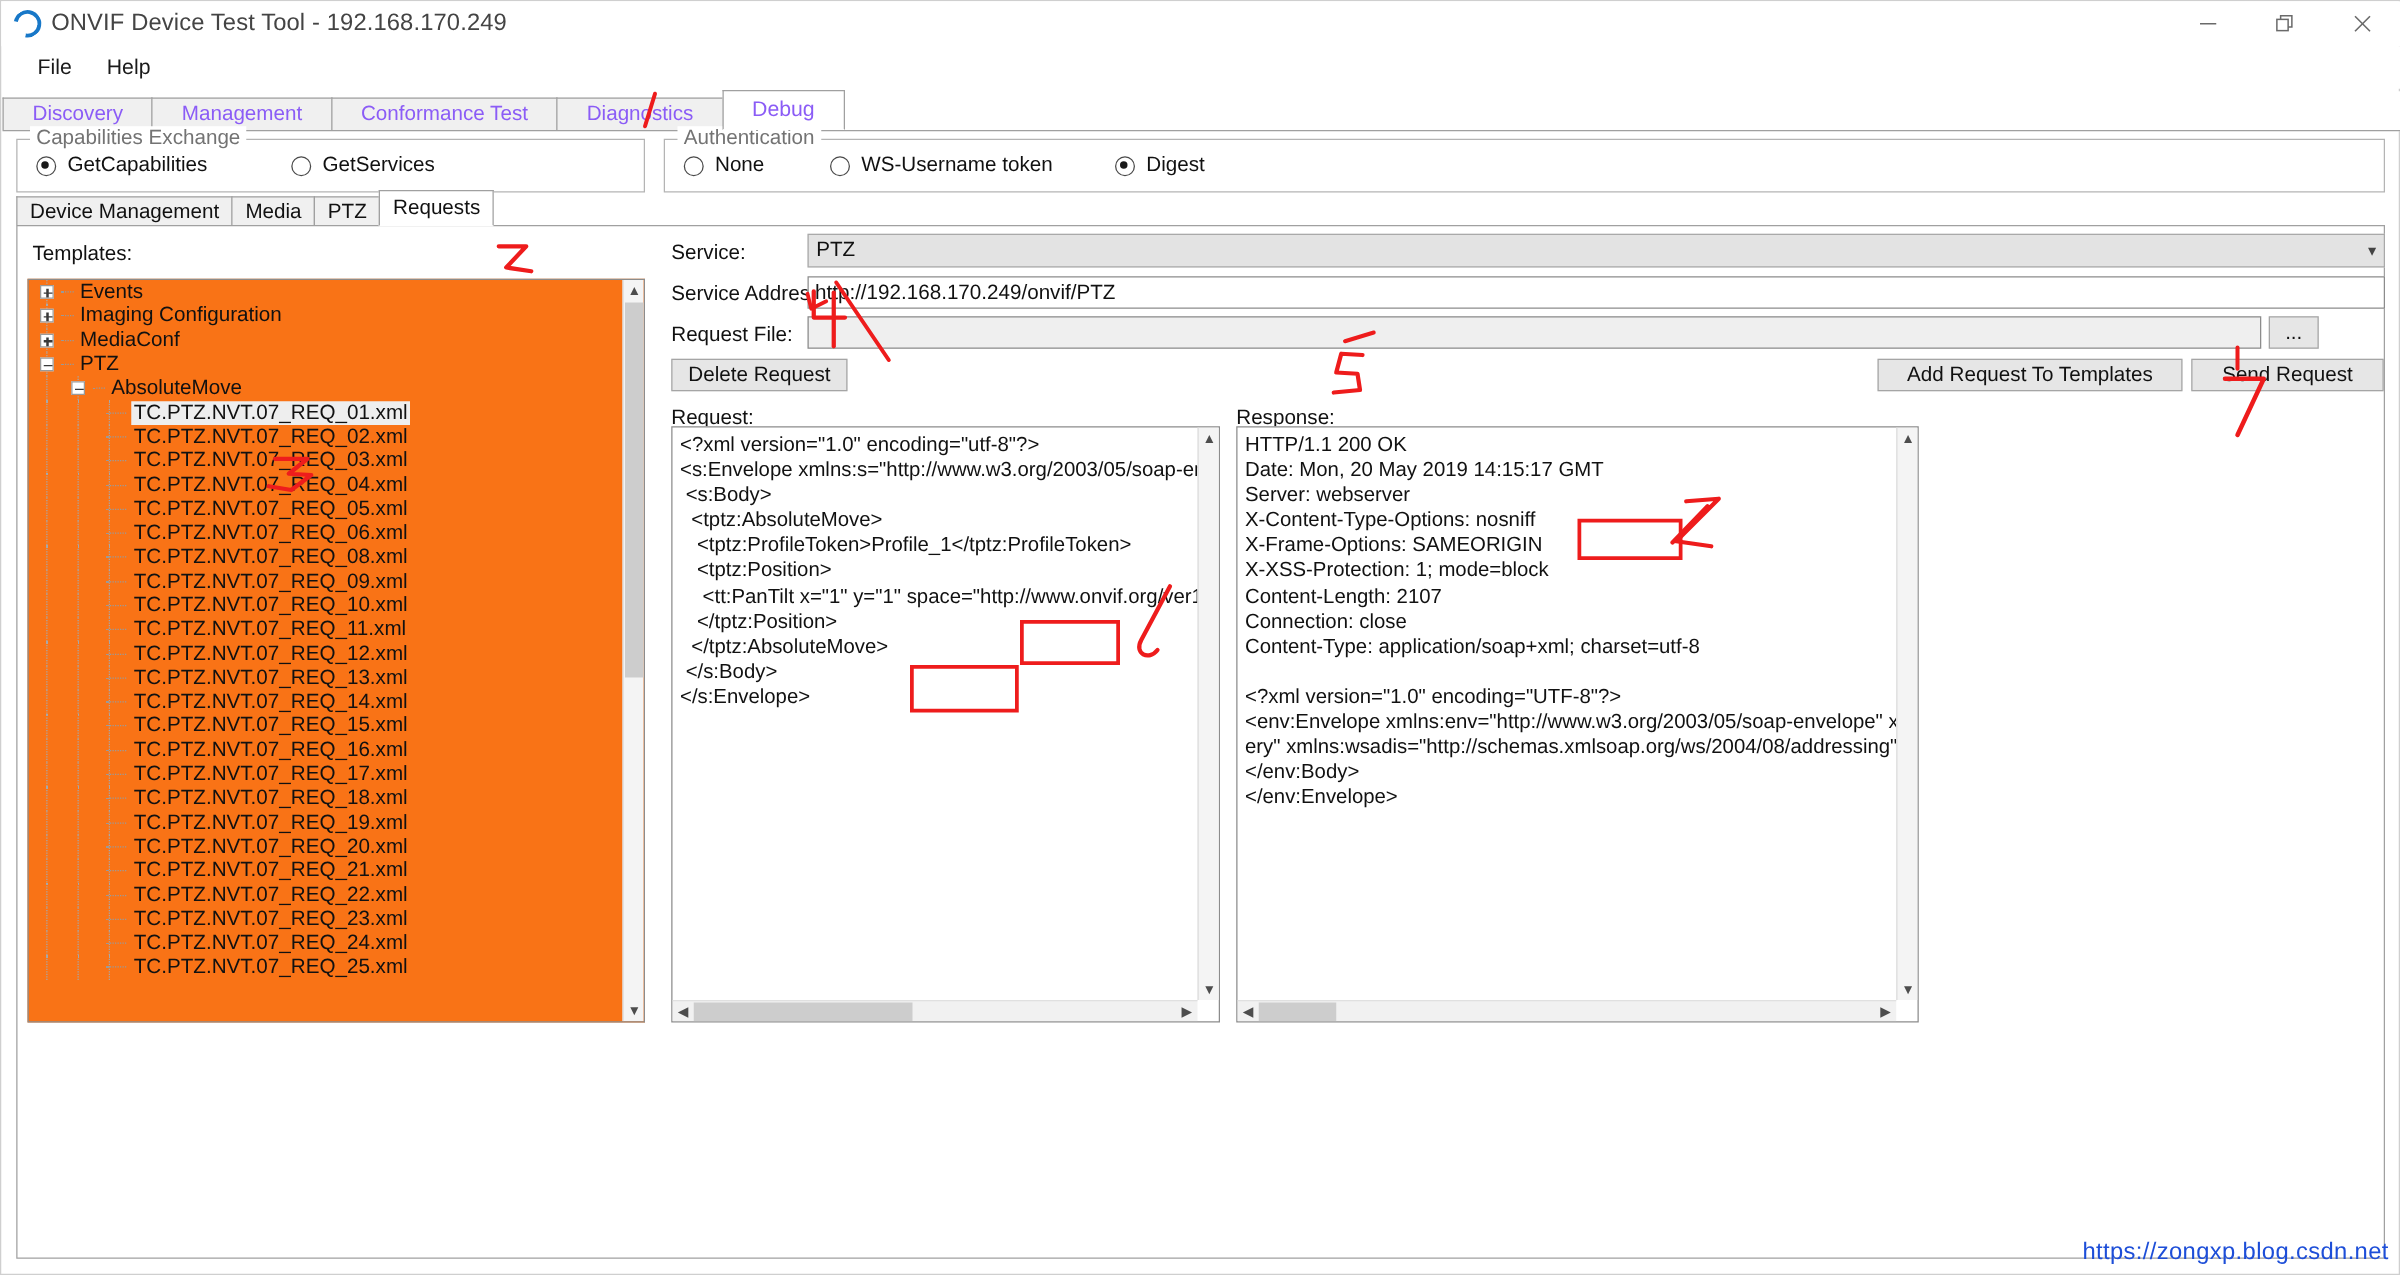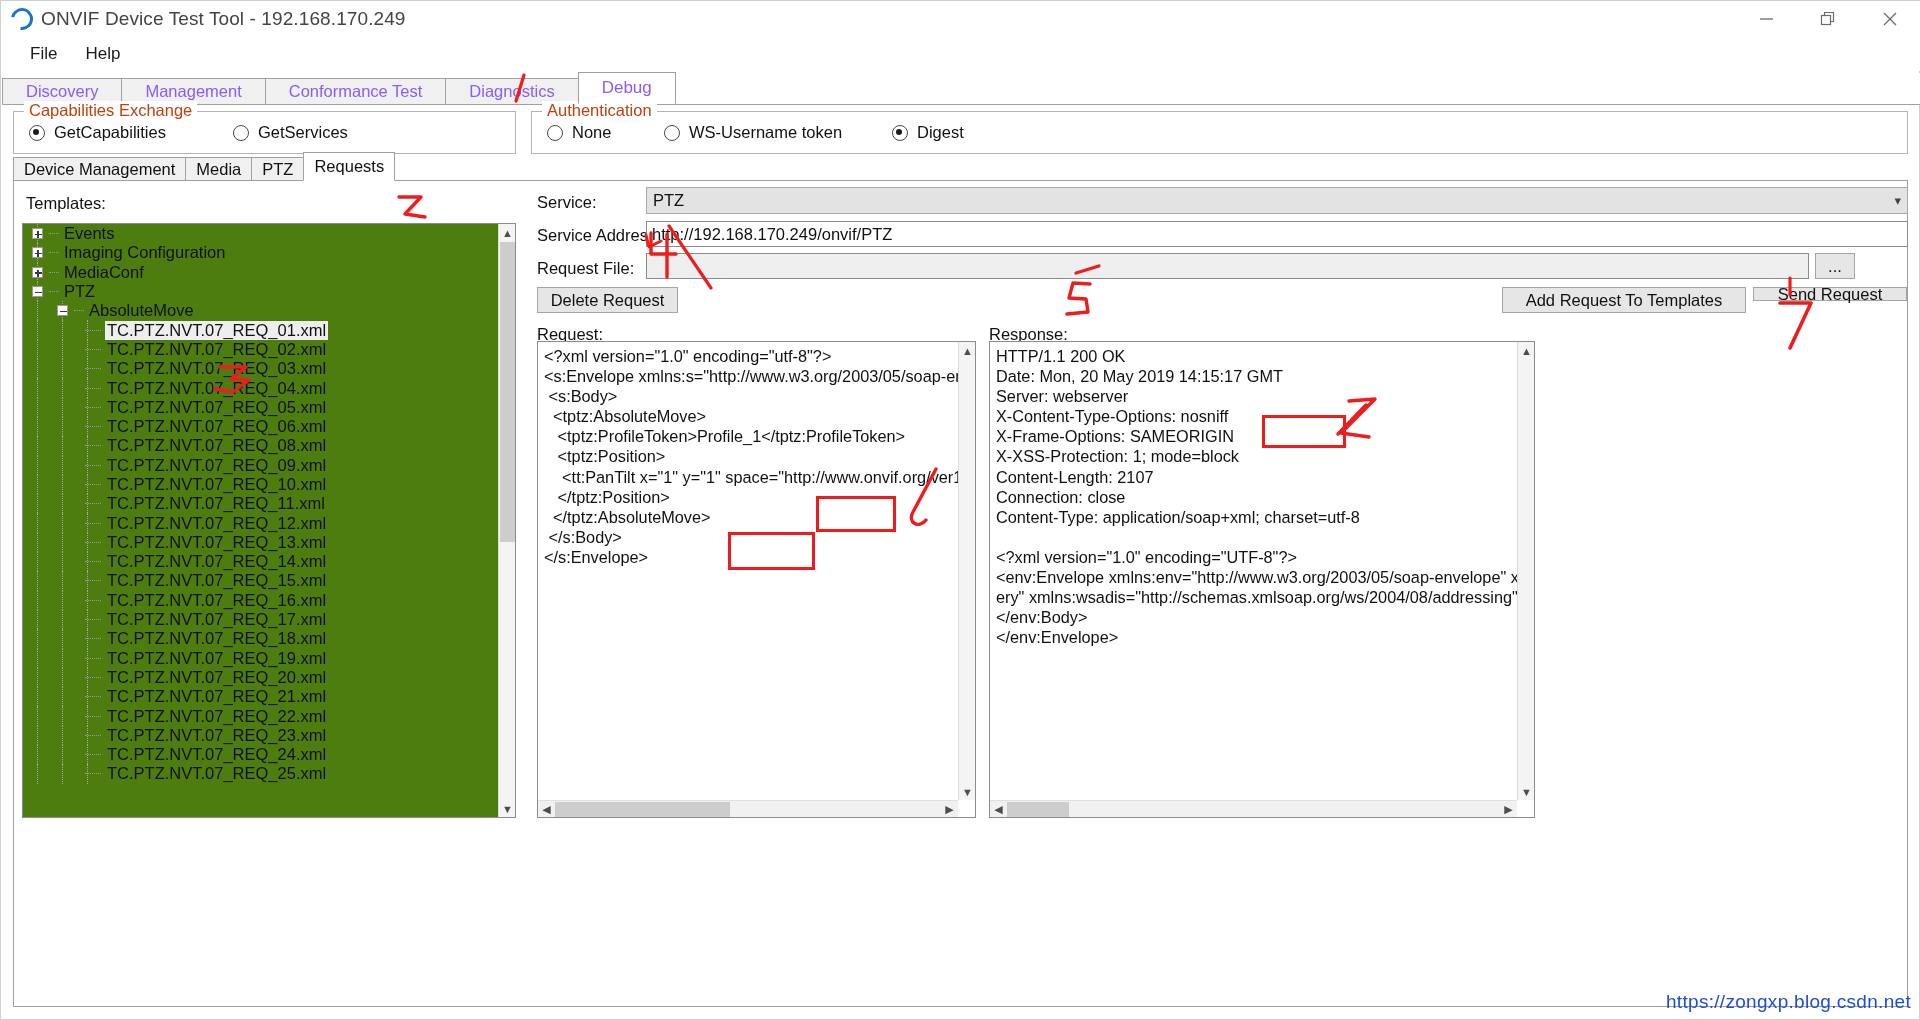--- a/index.html
+++ b/index.html
@@ -76,21 +76,21 @@
 
   
   .groupbox {
     position: absolute;
     border: 1px solid #b4b4b4;
     background: #ffffff;
   }
   .groupbox > .gb-label {
     position: absolute; top: -11px; left: 10px;
     background: #ffffff; padding: 0 5px;
-    font-size: 16.5px; color: #c2410c;
+    font-size: 16.5px; color: #737373;
   }
   .radio-row { display: flex; align-items: center; height: 100%; }
   .radio {
     display: flex; align-items: center;
     margin-right: 4px;
   }
   .radio .dot {
     width: 16px; height: 16px; border-radius: 50%;
     border: 1.6px solid #4a4a4a; background: #fff;
     position: relative; margin-right: 9px; flex: none;
@@ -123,21 +123,21 @@
     border: 1px solid #a0a0a0; border-top: 1px solid #a0a0a0;
     background: #ffffff;
   }
 
   .fieldlabel { position: absolute; font-size: 16.5px; color: #111; }
 
   
   .treebox {
     position: absolute; left: 21px; top: 222px;
     width: 494px; height: 595px;
-    border: 1px solid #8c8c8c; background: #4d7c0f;
+    border: 1px solid #8c8c8c; background: #f97316;
     overflow: hidden;
   }
   .treeinner { position: absolute; left: 0; top: 0; right: 17px; bottom: 0; overflow: hidden; }
   .tnode {
     height: 19.3px; display: flex; align-items: center;
     font-size: 16.5px; color: #111; white-space: nowrap;
     position: relative;
   }
   .tnode .exp {
     width: 11px; height: 11px; border: 1px solid #9a9a9a; background: #fff;
@@ -535,21 +535,21 @@
   </div>
 
   <div class="fieldlabel" style="left:536px; top:258px;">Request File:</div>
   <div class="ti readonly" style="left:645px; top:252px; width:1163px; height:26px;">
     <span></span>
   </div>
   <div class="btn" style="left:1814px; top:252px; width:40px; height:26px;">...</div>
 
   <div class="btn" style="left:536px; top:286px; width:141px; height:26px;">Delete Request</div>
   <div class="btn" style="left:1501px; top:286px; width:244px; height:26px;">Add Request To Templates</div>
-  <div class="btn" style="left:1752px; top:286px; width:154px; height:14px;">Send Request</div>
+  <div class="btn" style="left:1752px; top:286px; width:154px; height:26px;">Send Request</div>
 
   <div class="fieldlabel" style="left:536px; top:324px;">Request:</div>
   <div class="codebox" style="left:536px; top:340px; width:439px; height:477px;">
     <div class="codeinner" id="request-lines">
         <div class="cline">&lt;?xml version="1.0" encoding="utf-8"?&gt;</div>
         <div class="cline">&lt;s:Envelope xmlns:s="http://www.w3.org/2003/05/soap-envelope" x</div>
         <div class="cline"> &lt;s:Body&gt;</div>
         <div class="cline">  &lt;tptz:AbsoluteMove&gt;</div>
         <div class="cline">   &lt;tptz:ProfileToken&gt;Profile_1&lt;/tptz:ProfileToken&gt;</div>
         <div class="cline">   &lt;tptz:Position&gt;</div>

